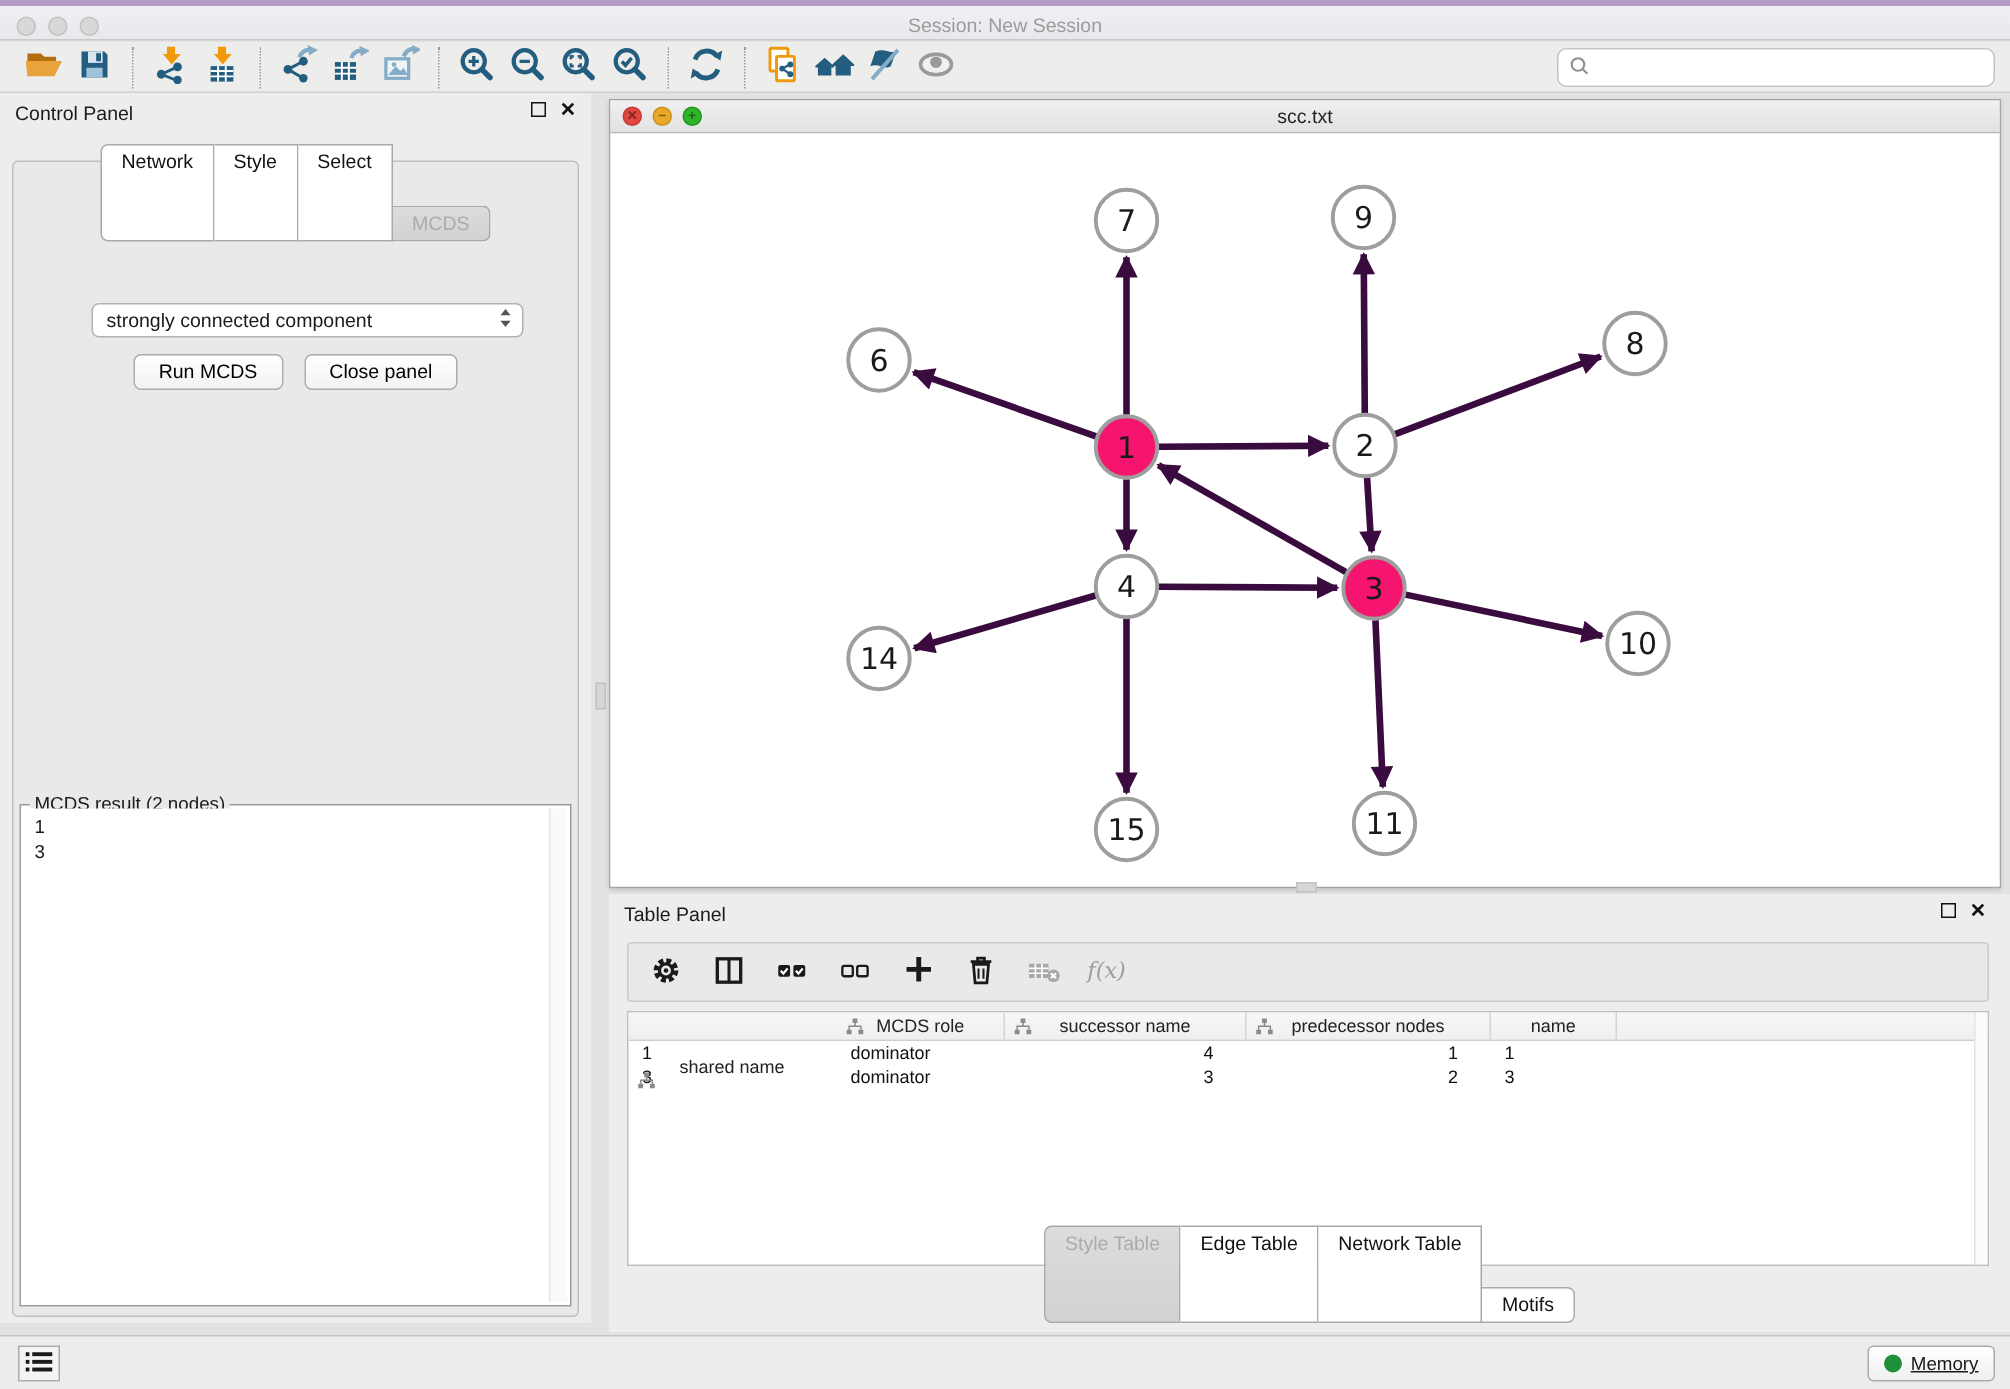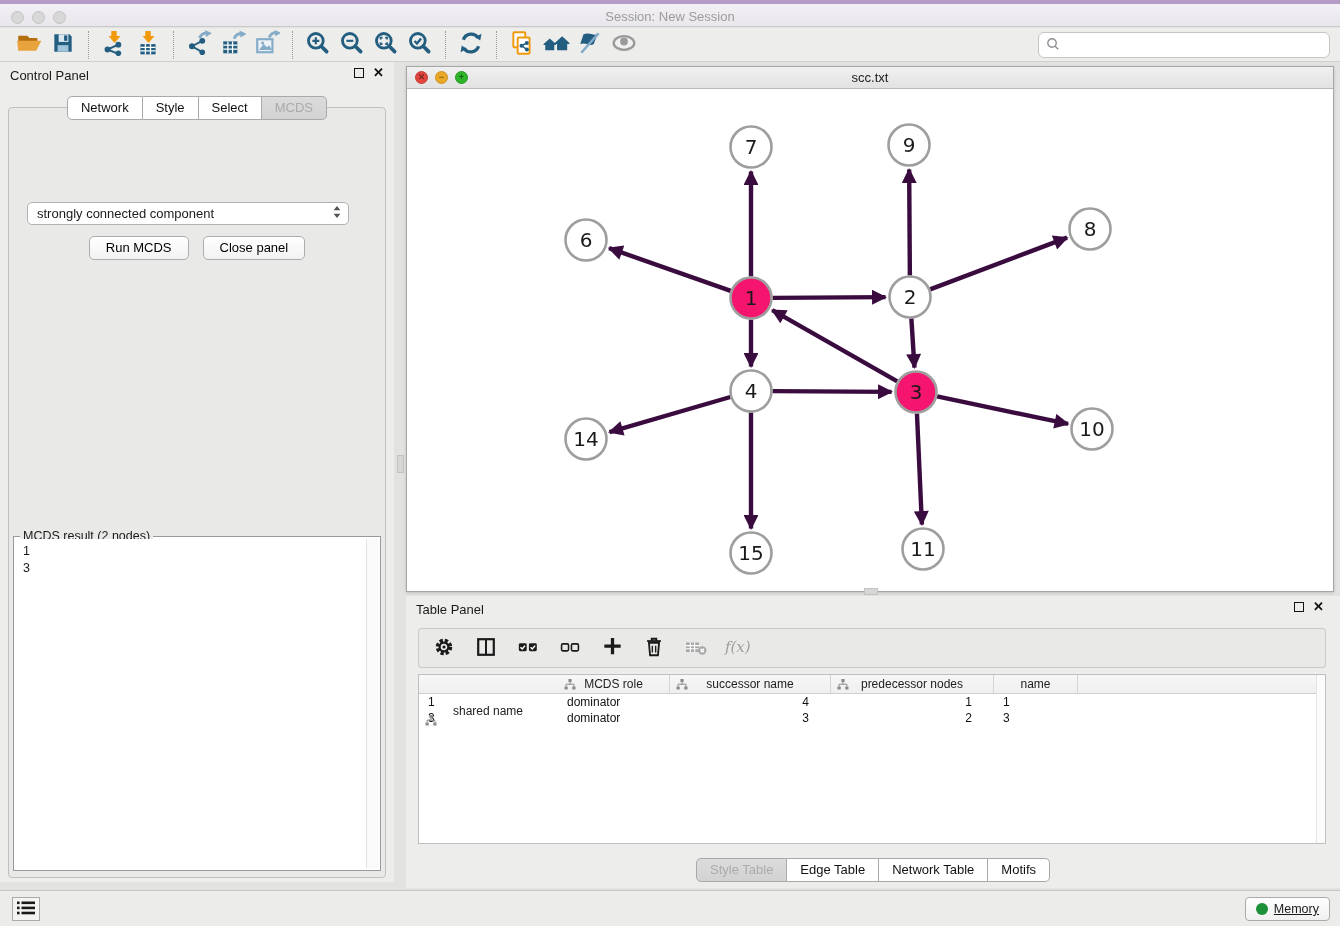--- a/index.html
+++ b/index.html
@@ -26,25 +26,25 @@
   .control-panel { position:absolute; left:0; top:62px; width:394px; height:820px; background:#EDEDEB; }
   .panel-head { position:relative; height:26px; padding:6px 10px 0; }
   .panel-head .ph-title { font-size:13px; color:#1a1a1a; }
   .panel-icons { position:absolute; right:10px; top:6px; display:flex; gap:9px; align-items:center; }
   .ic-float { width:10px; height:10px; border:1.6px solid #111; }
   .ic-close { font-size:13px; font-weight:bold; color:#111; line-height:10px; }
   .tabs-row { position:absolute; left:0; right:0; display:flex; justify-content:center; z-index:3; }
   .cp-tabs { top:34px; }
   .tab { background:#fff; border:1px solid #A9A9A9; border-left:none; padding:3px 13px 4px; font-size:13px; color:#111; cursor:pointer; }
   .tab:first-child { border-left:1px solid #A9A9A9; border-radius:5px 0 0 5px; }
-  .tab:last-child { border-radius:0 5px 5px 0; }
+  .tab:last-child { border-radius:0 5px 5px 0;margin-top:41px; }
   .tab.selected { background:linear-gradient(#DCDCDC,#D2D2D2); color:#ABABAB; }
   .cp-inner { position:absolute; left:8px; right:8px; top:45px; bottom:4px; background:#E9E9E7; border:1px solid #C0C0C0; border-radius:4px; z-index:1; }
   .opt-label { position:absolute; left:0; right:0; top:72px; text-align:center; font-size:13px; }
-  .select-box { position:absolute; left:18px; right:36px; top:94px; height:23px; background:#fff; border:1px solid #B2B2B2; border-radius:5px; display:flex; align-items:center; padding:0 6px 0 9px; cursor:pointer; }
+  .select-box { position:absolute; left:52px; right:36px; top:94px; height:23px; background:#fff; border:1px solid #B2B2B2; border-radius:5px; display:flex; align-items:center; padding:0 6px 0 9px; cursor:pointer; }
   .select-box .sel-val { flex:1; font-size:13px; }
   .btn-row { position:absolute; left:0; right:0; top:128px; display:flex; justify-content:center; gap:14px; }
   .pbtn { background:linear-gradient(#FFFFFF,#F2F2F2); border:1px solid #ADADAD; border-radius:5px; padding:3px 16px 4px; font-size:13px; cursor:pointer; }
   .result-box { position:absolute; left:4px; right:4px; top:428px; bottom:6px; border:1px solid #9A9A9A; background:#fff; }
   .result-legend { position:absolute; top:-8px; left:6px; background:#E9E9E7; padding:0 3px; font-size:12.5px; }
   .result-text { position:absolute; inset:2px 14px 2px 2px; background:#fff; font-size:12.5px; line-height:17px; padding:4px 0 0 7px; white-space:pre; }
   .result-scroll { position:absolute; top:2px; bottom:2px; right:2px; width:12px; background:#FAFAFA; border-left:1px solid #E4E4E4; }
 
   
   .net-window { position:absolute; left:406px; top:66px; width:928px; height:526px; border:1px solid #A5A5A5; background:#fff; box-shadow:0 1px 3px rgba(0,0,0,0.15); }

